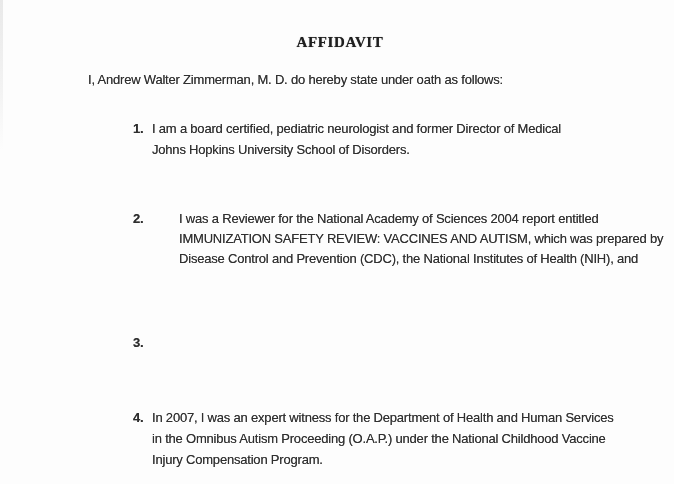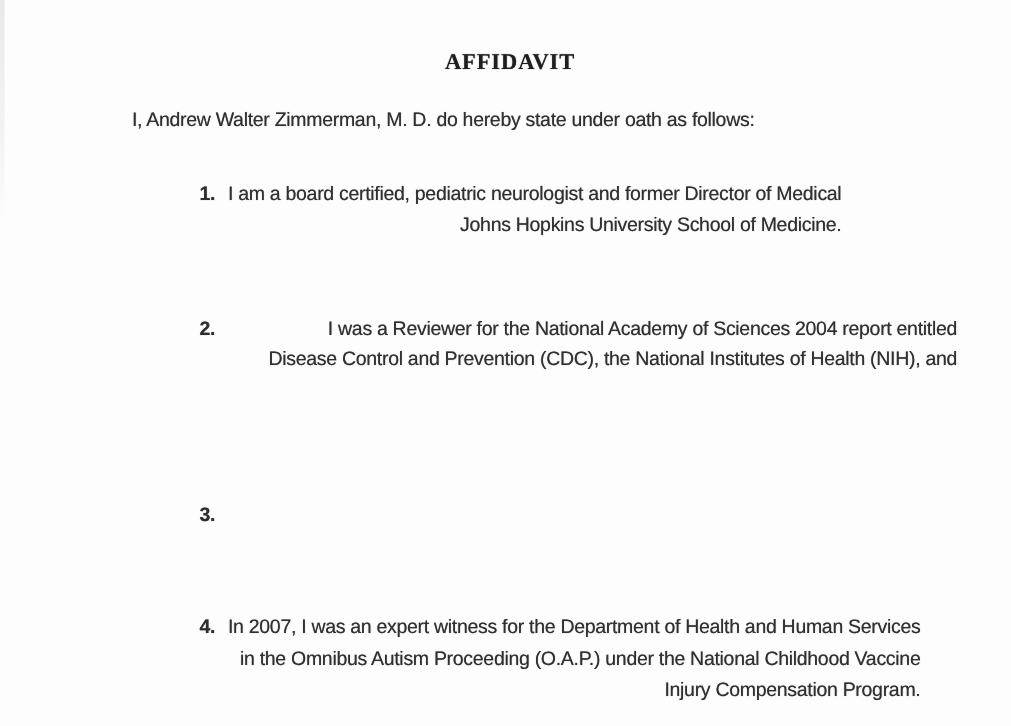--- a/index.html
+++ b/index.html
@@ -67,21 +67,20 @@
   }
   .item-lines {
     flex: 1 1 auto;
   }
   .item-line {
     font-size: 13px;
     line-height: 21px;
     letter-spacing: -0.2px;
     white-space: nowrap;
     color: #303030;
-    text-align: right;
   }
   .item-2 .item-number { line-height: 20px; }
   .item-2 .item-line   { line-height: 20px; margin-left: 27px; }
   .pos-item-1 { top: 118px; }
   .pos-item-2 { top: 209px; }
   .pos-item-3 { top: 332px; }
   .pos-item-4 { top: 407px; }
 </style>
 </head>
 <body>
@@ -91,28 +90,29 @@
   <div class="scan-edge"></div>
 
   <div class="doc-title">AFFIDAVIT</div>
 
   <div class="intro">I, Andrew Walter Zimmerman, M. D. do hereby state under oath as follows:</div>
 
   <div class="list-item pos-item-1">
     <span class="item-number">1.</span>
     <div class="item-lines">
       <div class="item-line">I am a board certified, pediatric neurologist and former Director of Medical</div>
-      <div class="item-line">Johns Hopkins University School of Medicine.</div>
+      <div class="item-line">Johns Hopkins University School of Disorders.</div>
     </div>
   </div>
 
   <div class="list-item item-2 pos-item-2">
     <span class="item-number">2.</span>
     <div class="item-lines">
       <div class="item-line">I was a Reviewer for the National Academy of Sciences 2004 report entitled</div>
+      <div class="item-line">IMMUNIZATION SAFETY REVIEW: VACCINES AND AUTISM, which was prepared by</div>
       <div class="item-line">Disease Control and Prevention (CDC), the National Institutes of Health (NIH), and</div>
     </div>
   </div>
 
   <div class="list-item pos-item-3">
     <span class="item-number">3.</span>
     <div class="item-lines">
     </div>
   </div>
 

